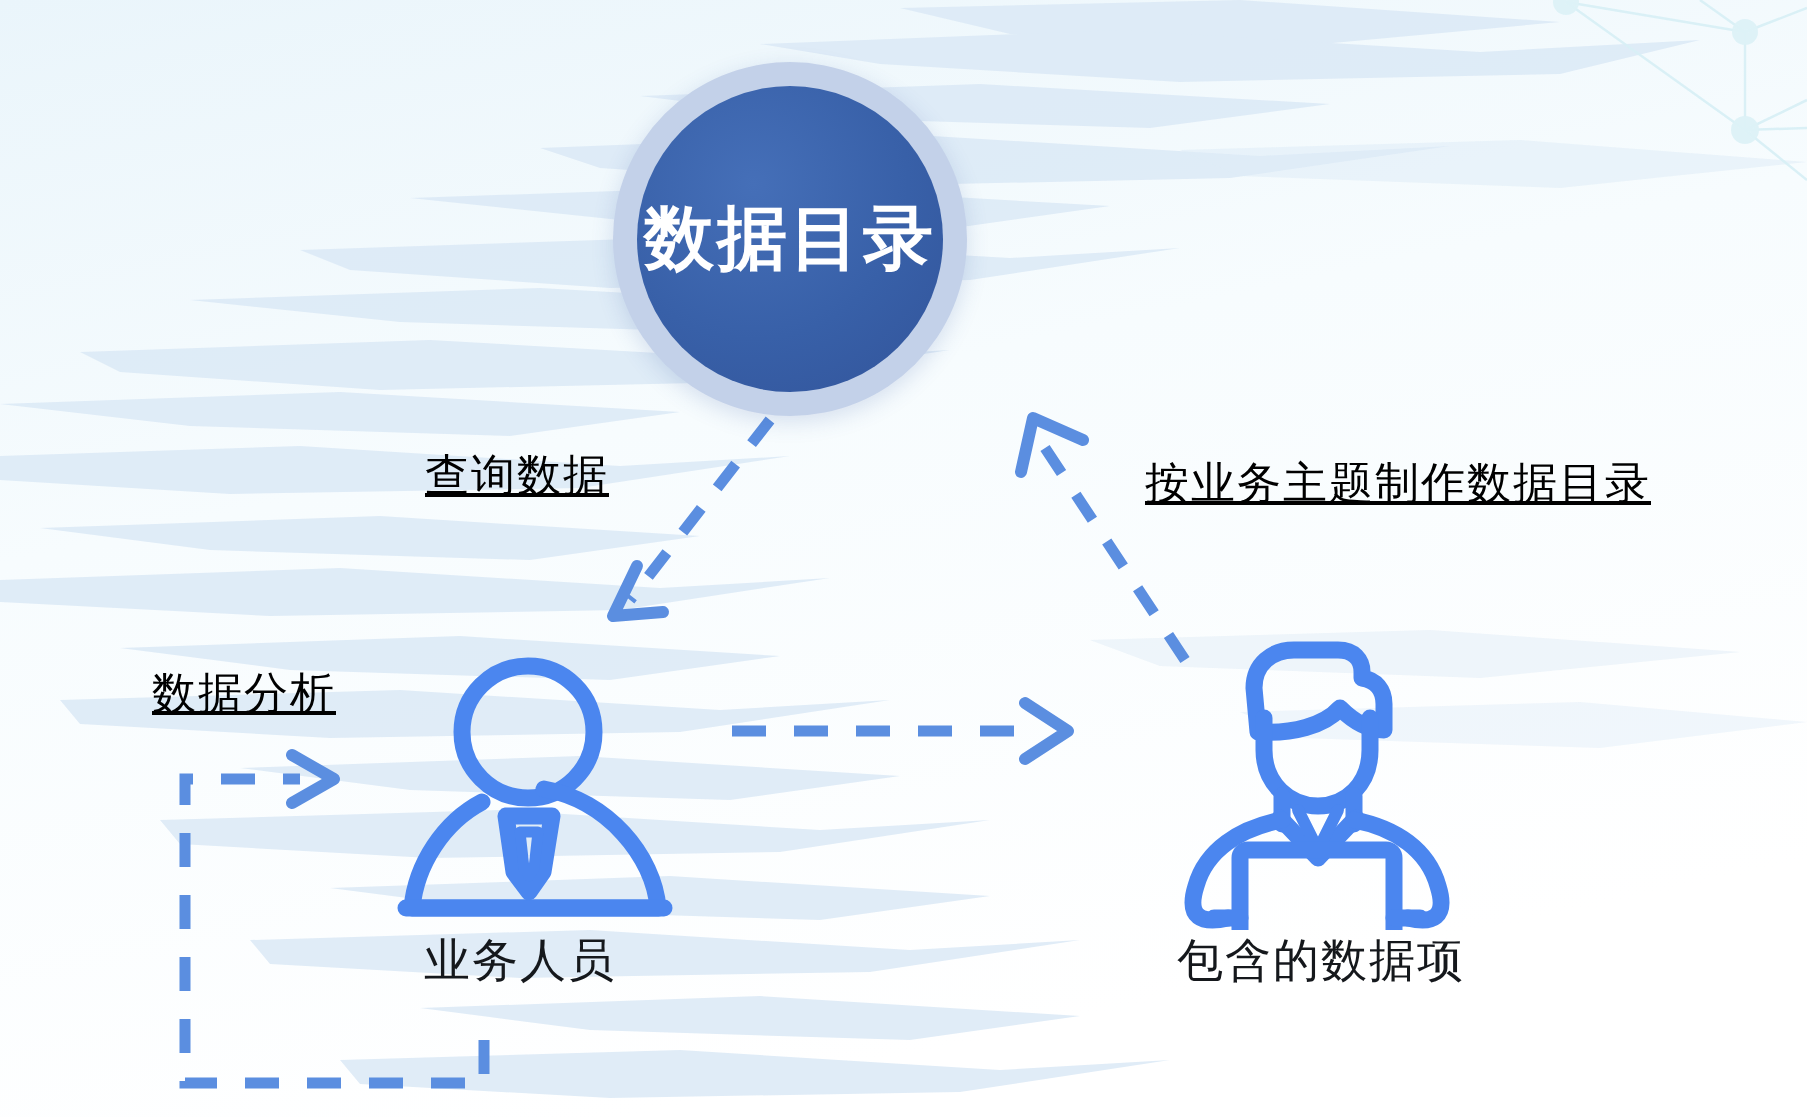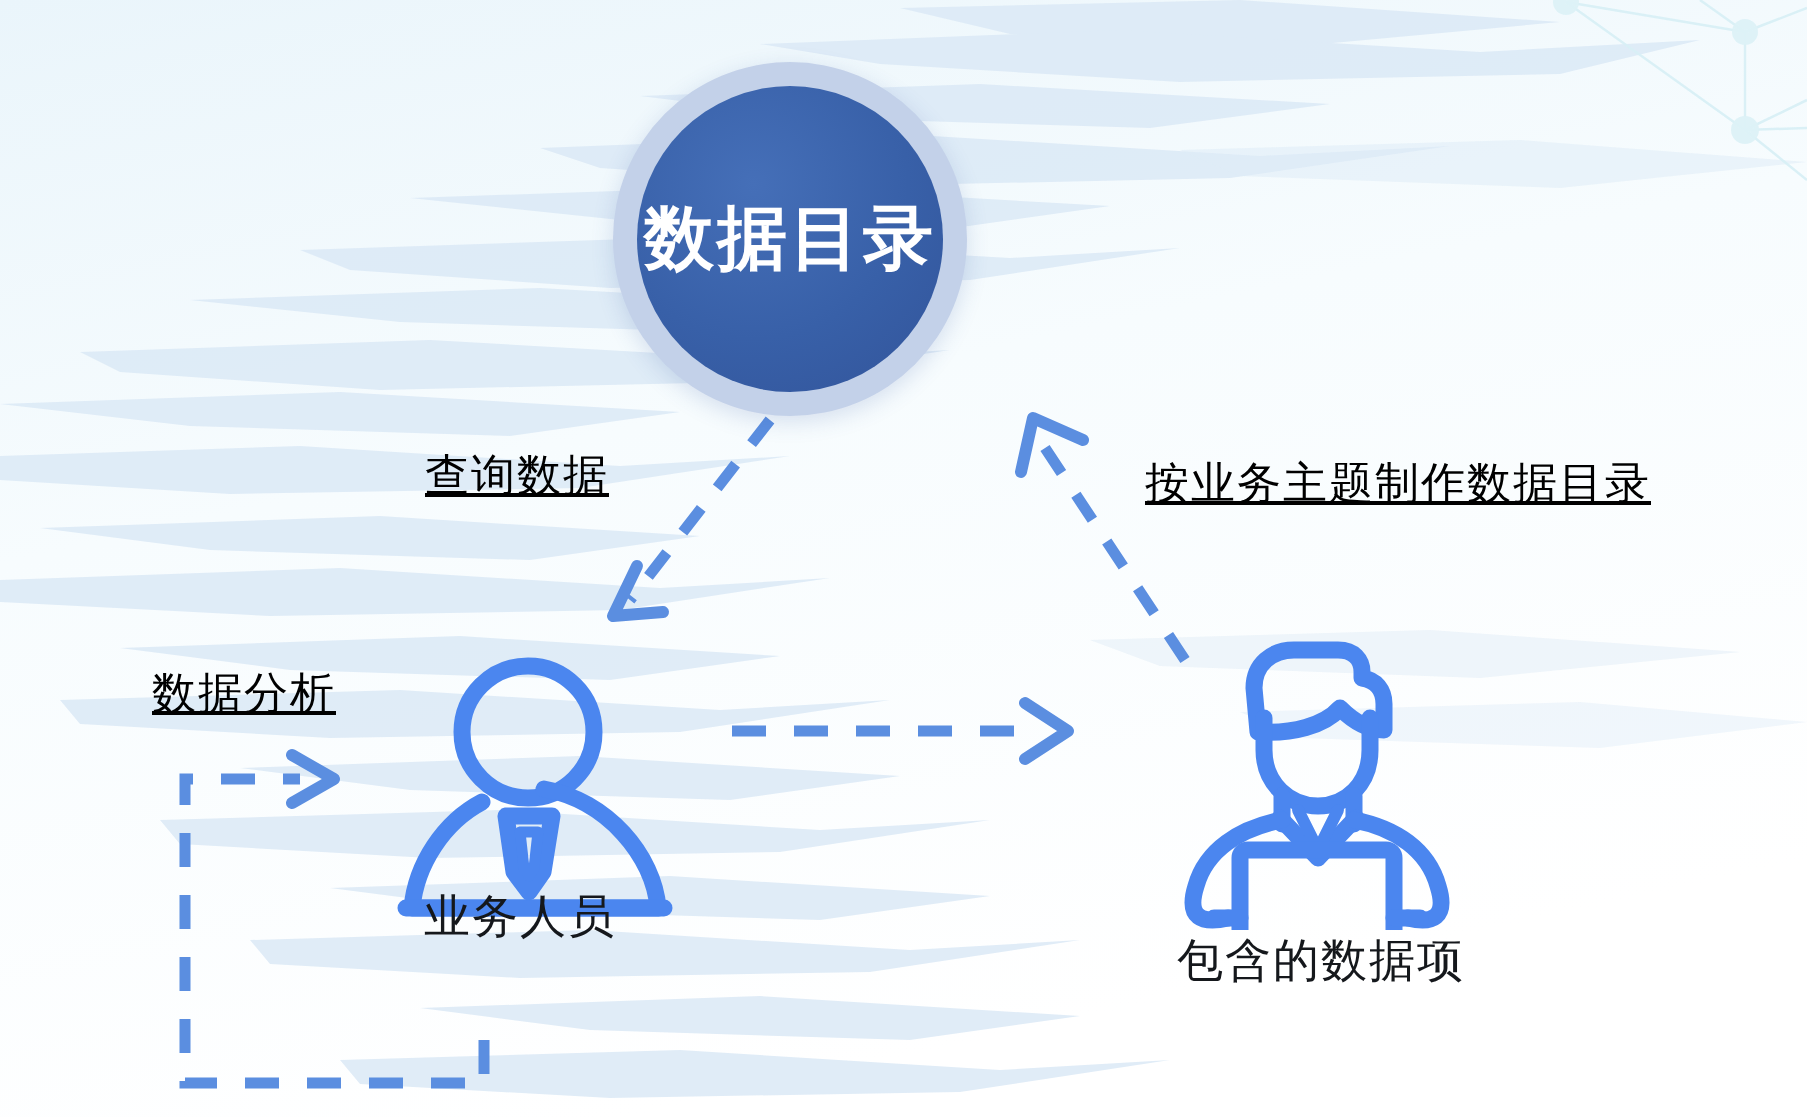--- a/index.html
+++ b/index.html
@@ -70,21 +70,21 @@
   #label-analysis   { left: 152px;  top: 662px; }
 
   
   .actor-label {
     position: absolute;
     color: #15181c;
     font-size: 46px;
     letter-spacing: 2px;
     white-space: nowrap;
   }
-  #actor-label-business  { left: 424px;  top: 886px; font-family: Liberation Serif, serif; }
+  #actor-label-business  { left: 424px;  top: 930px; font-family: Liberation Serif, serif; }
   #actor-label-developer { left: 1177px; top: 930px; }
 
   
   #icon-business  { position: absolute; left: 392px;  top: 636px; width: 288px; height: 296px; }
   #icon-developer { position: absolute; left: 1162px; top: 618px; width: 310px; height: 312px; }
 </style>
 </head>
 <body>
 
 <div id="stage">

